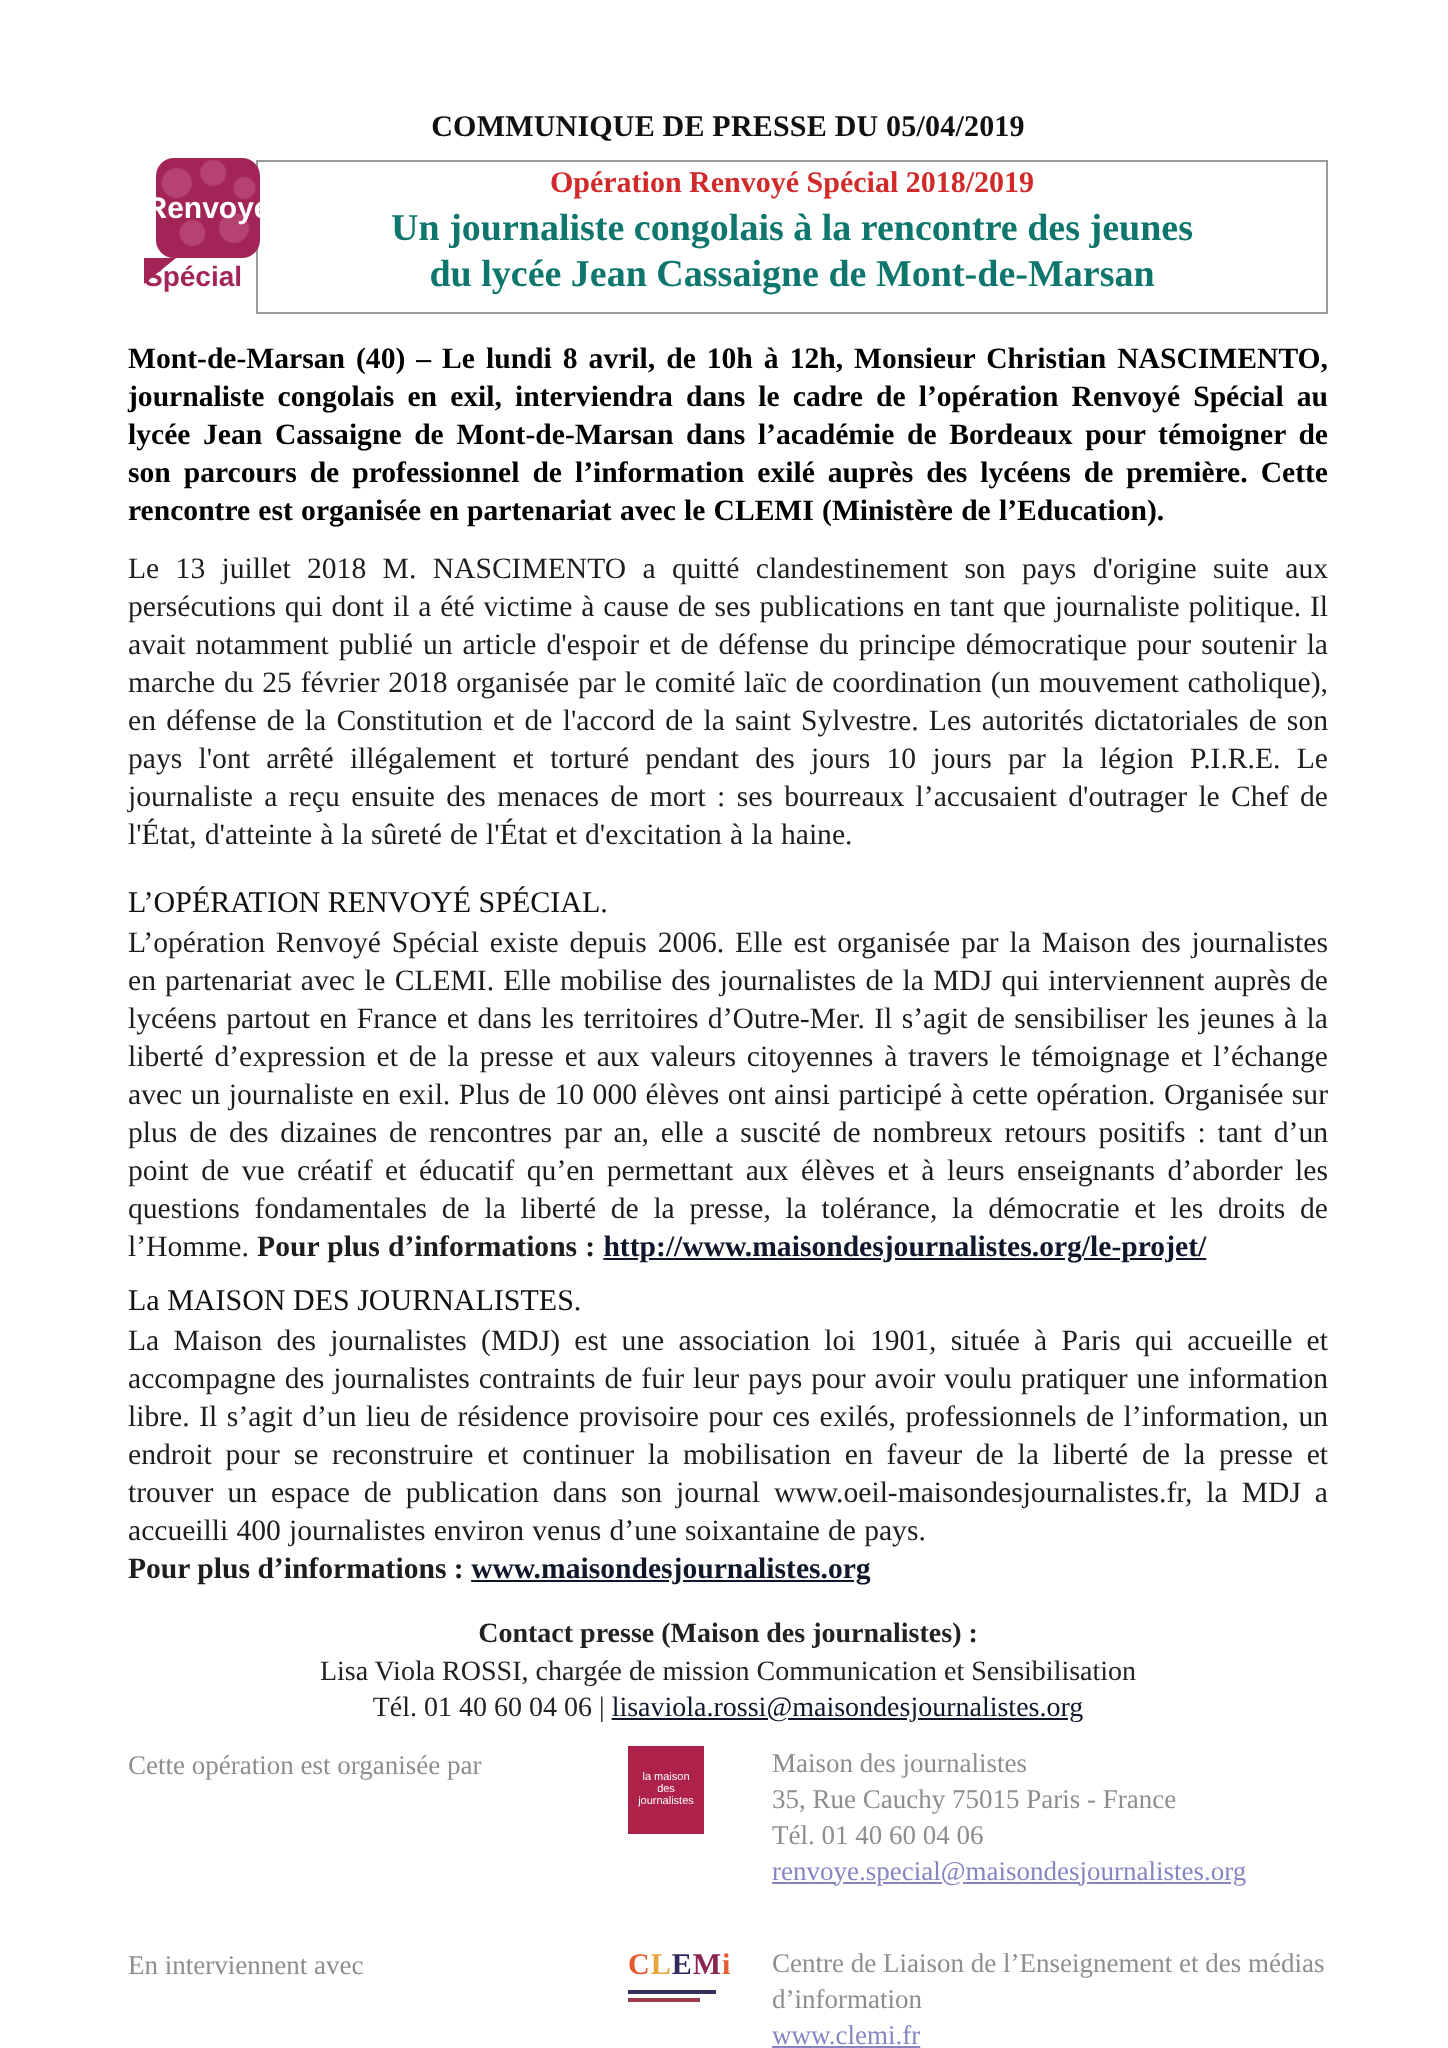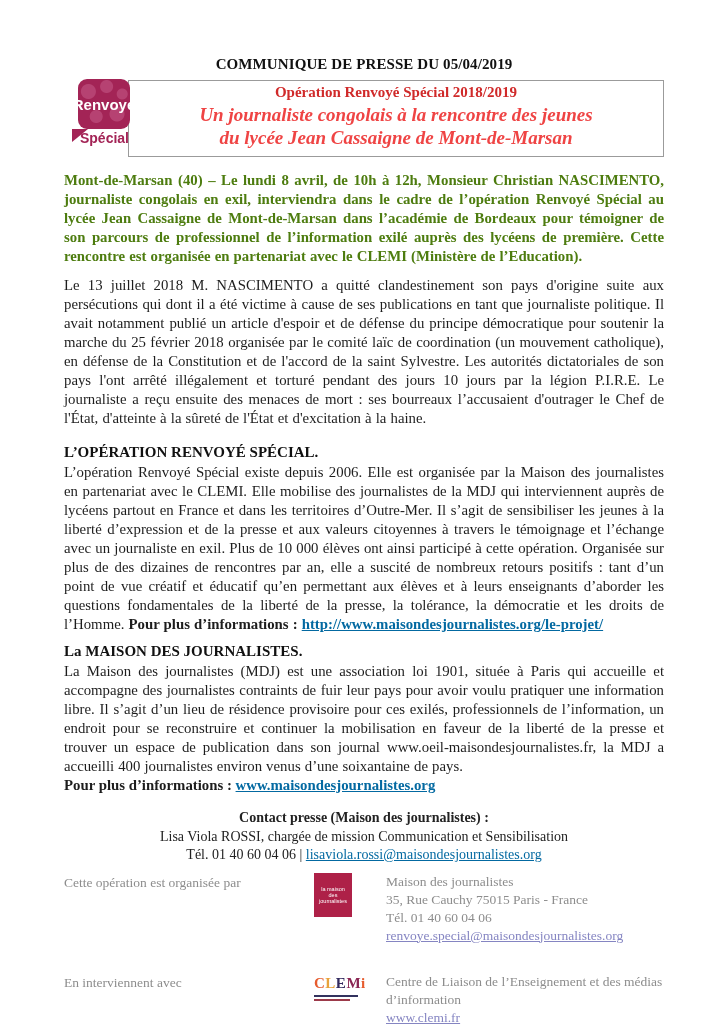--- a/index.html
+++ b/index.html
@@ -21,31 +21,31 @@
     content:""; position:absolute; inset:0; opacity:.55;
     background:
       radial-gradient(circle at 20% 25%, #c75c8a 0 7px, transparent 8px),
       radial-gradient(circle at 55% 15%, #c75c8a 0 6px, transparent 7px),
       radial-gradient(circle at 85% 30%, #c75c8a 0 5px, transparent 6px),
       radial-gradient(circle at 35% 75%, #c75c8a 0 6px, transparent 7px),
       radial-gradient(circle at 75% 70%, #c75c8a 0 7px, transparent 8px);
   }
   .bubble-word { position:relative; color:#fff; font-family:"Liberation Sans", sans-serif; font-weight:bold; font-size:15px; }
   .bubble-tail { width:0; height:0; border-top:13px solid #a32456; border-right:16px solid transparent; margin-left:8px; }
-  .logo-sub { margin-top:-12px; text-align:right; padding-right:1px; color:#a32456; font-family:"Liberation Sans", sans-serif; font-weight:bold; font-size:14px; }
+  .logo-sub { margin-top:-12px; text-align:center; padding-right:1px; color:#a32456; font-family:"Liberation Sans", sans-serif; font-weight:bold; font-size:14px; }
 
   .title-box { flex:1; border:1px solid #9b9b9b; text-align:center; padding:3px 6px 7px; background:#fff; }
   .operation-line { color:#d02a2a; font-weight:bold; font-size:15px; margin-bottom:2px; }
-  .doc-title { font-weight:bold; font-size:19px; line-height:23px; color:#ef4444;font-style:italic; }
+  .doc-title { font-weight:bold; font-size:19px; line-height:23px; color:#0f766e; }
 
   .body-par { text-align:justify; font-size:14.8px; line-height:19px; margin:0 0 9px; word-spacing:.4px; }
-  .lead { font-weight:bold; color:#4d7c0f; margin-bottom:10px; }
-  .section-heading { font-weight:bold; font-size:15px; color:#111; margin:16px 0 2px; }
+  .lead { font-weight:bold; color:#000000; margin-bottom:10px; }
+  .section-heading { font-weight:normal; font-size:15px; color:#111; margin:16px 0 2px; }
   .section-heading.tight { margin-top:4px; }
-  .link { color:#0369a1; text-decoration:underline; }
+  .link { color:#0f172a; text-decoration:underline; }
   .bold { font-weight:bold; }
   .more-line { font-weight:bold; font-size:14.8px; line-height:19px; margin:0 0 12px; }
 
   .contact { text-align:center; font-size:14px; line-height:18.5px; margin-top:14px; color:#222; }
   .contact .heading { font-weight:bold; }
 
   .footer { margin-top:8px; color:#8d8d8d; font-size:13.5px; }
   .footer-row { display:grid; grid-template-columns:238px 60px 1fr; column-gap:12px; align-items:start; margin-bottom:28px; }
   .footer-label { padding-top:2px; }
   .footer-info { line-height:18px; }

